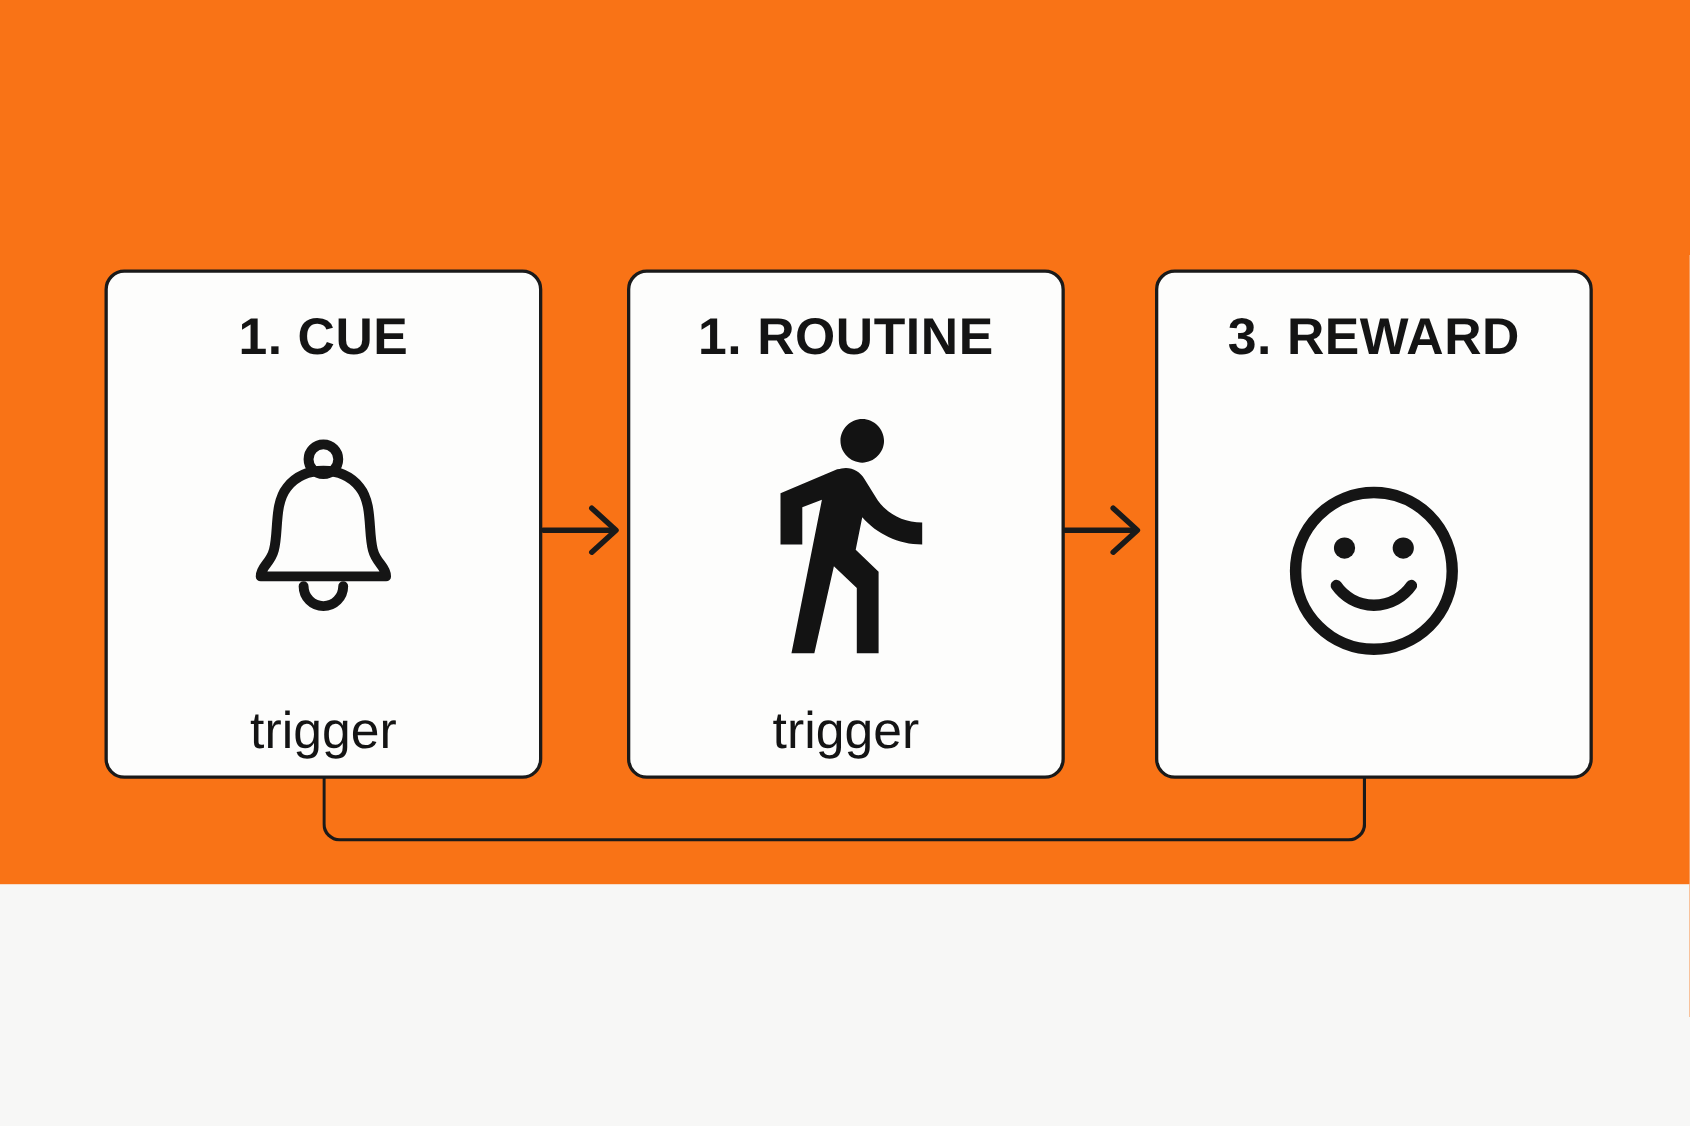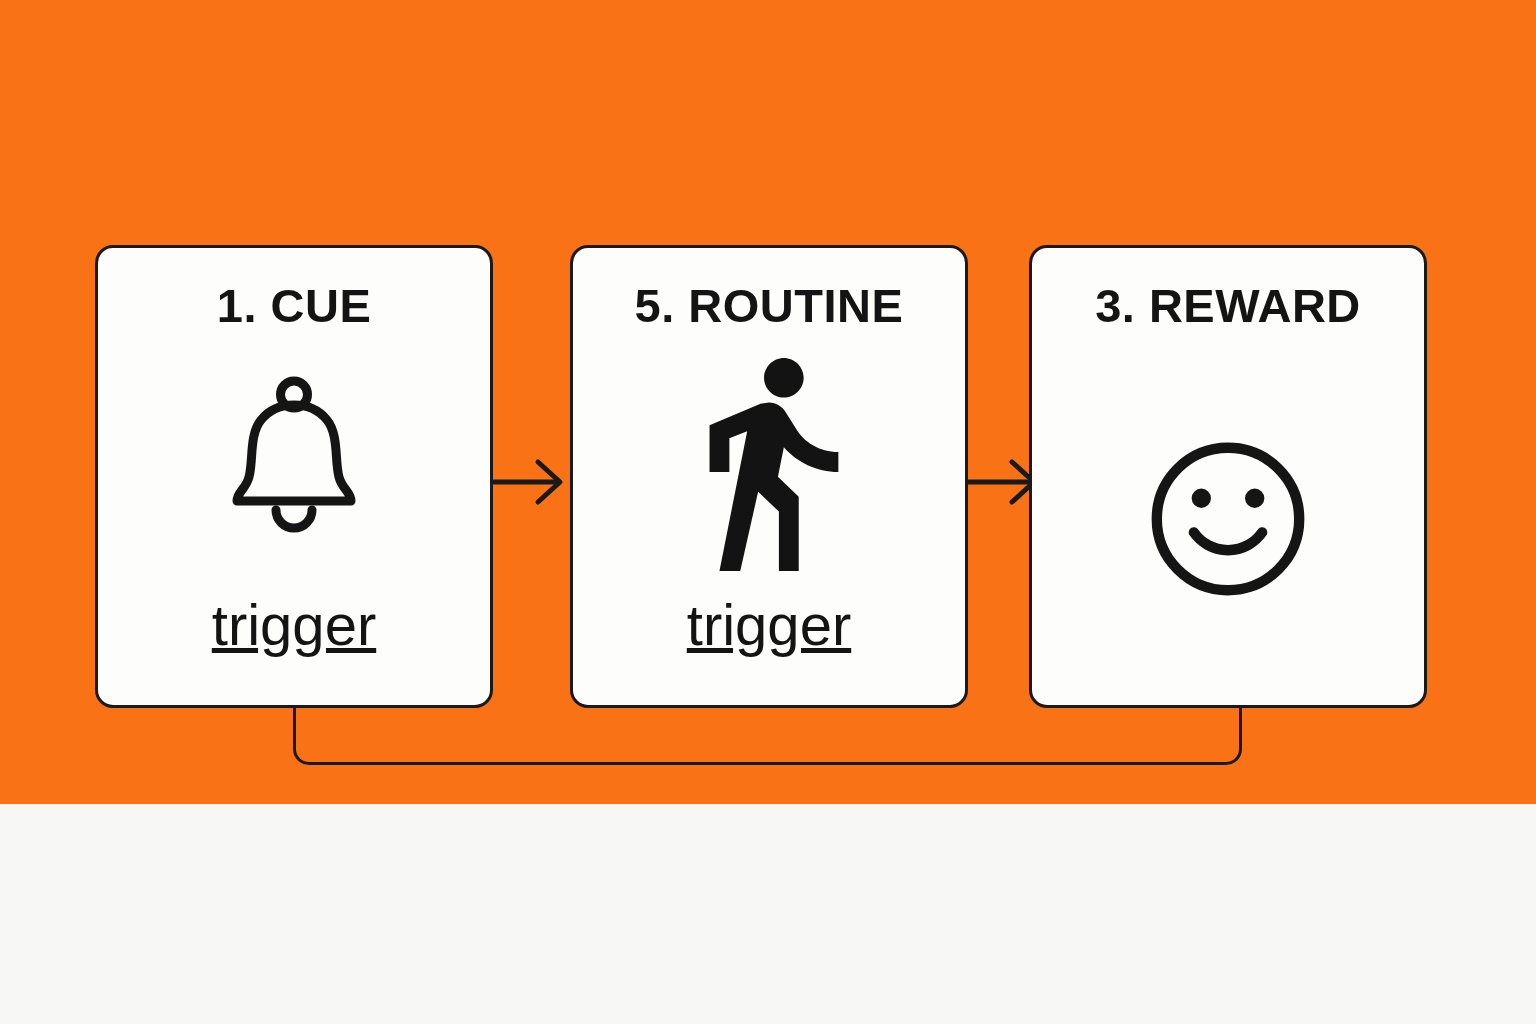--- a/index.html
+++ b/index.html
@@ -26,42 +26,41 @@
     border-radius: 18px;
     box-sizing: border-box;
     display: flex;
     flex-direction: column;
     align-items: center;
     justify-content: space-between;
     z-index: 2;
   }
   .box-1 { left: 95px; }
   .box-2 { left: 570px; }
-  .box-3 { left: 1029px; }
+  .box-3 { left: 1050px; }
   .box-title {
     margin-top: 30px;
     font-size: 47px;
     font-weight: 700;
     color: #141414;
     letter-spacing: 0.5px;
     white-space: nowrap;
   }
   .icon-wrap {
     flex: 1;
     display: flex;
     align-items: center;
     justify-content: center;
   }
   .box-label {
-    margin-bottom: 47px;
-    font-size: 58px;
+    margin-bottom: 14px;
+    font-size: 47px;
     font-weight: 400;
     color: #141414;
     white-space: nowrap;
-    text-decoration: underline;
   }
   .arrow {
     position: absolute;
     top: 447px;
     width: 78px;
     height: 70px;
     z-index: 1;
   }
   .arrow-1 { left: 492px; }
   .arrow-2 { left: 966px; }
@@ -104,21 +103,21 @@
   </div>
 
   <div class="arrow arrow-1">
     <svg width="78" height="70" viewBox="0 0 78 70" fill="none" stroke="#1a1a1a" stroke-width="5" stroke-linecap="round" stroke-linejoin="round">
       <line x1="2" y1="35" x2="64" y2="35"></line>
       <polyline points="46,15 68,35 46,55"></polyline>
     </svg>
   </div>
 
   <div class="box box-2">
-    <div class="box-title">5. ROUTINE</div>
+    <div class="box-title">1. ROUTINE</div>
     <div class="icon-wrap">
       <svg width="200" height="218" viewBox="2 1 20 22" fill="#131313">
         <path d="M13.5 5.5c1.09 0 2-.91 2-2s-.91-2-2-2-2 .91-2 2 .91 2 2 2zM9.8 8.9 7 23h2.1l1.8-8 2.1 2v6h2v-7.5l-2.1-2 .6-3c1.3 1.5 3.3 2.5 5.5 2.5v-2c-1.9 0-3.5-1-4.3-2.4l-1-1.6c-.36-.6-1-1-1.7-1-.3 0-.5.1-.8.1L6 8.3V13h2V9.6l1.8-.7"></path>
       </svg>
     </div>
     <div class="box-label">trigger</div>
   </div>
 
   <div class="arrow arrow-2">
     <svg width="78" height="70" viewBox="0 0 78 70" fill="none" stroke="#1a1a1a" stroke-width="5" stroke-linecap="round" stroke-linejoin="round">

